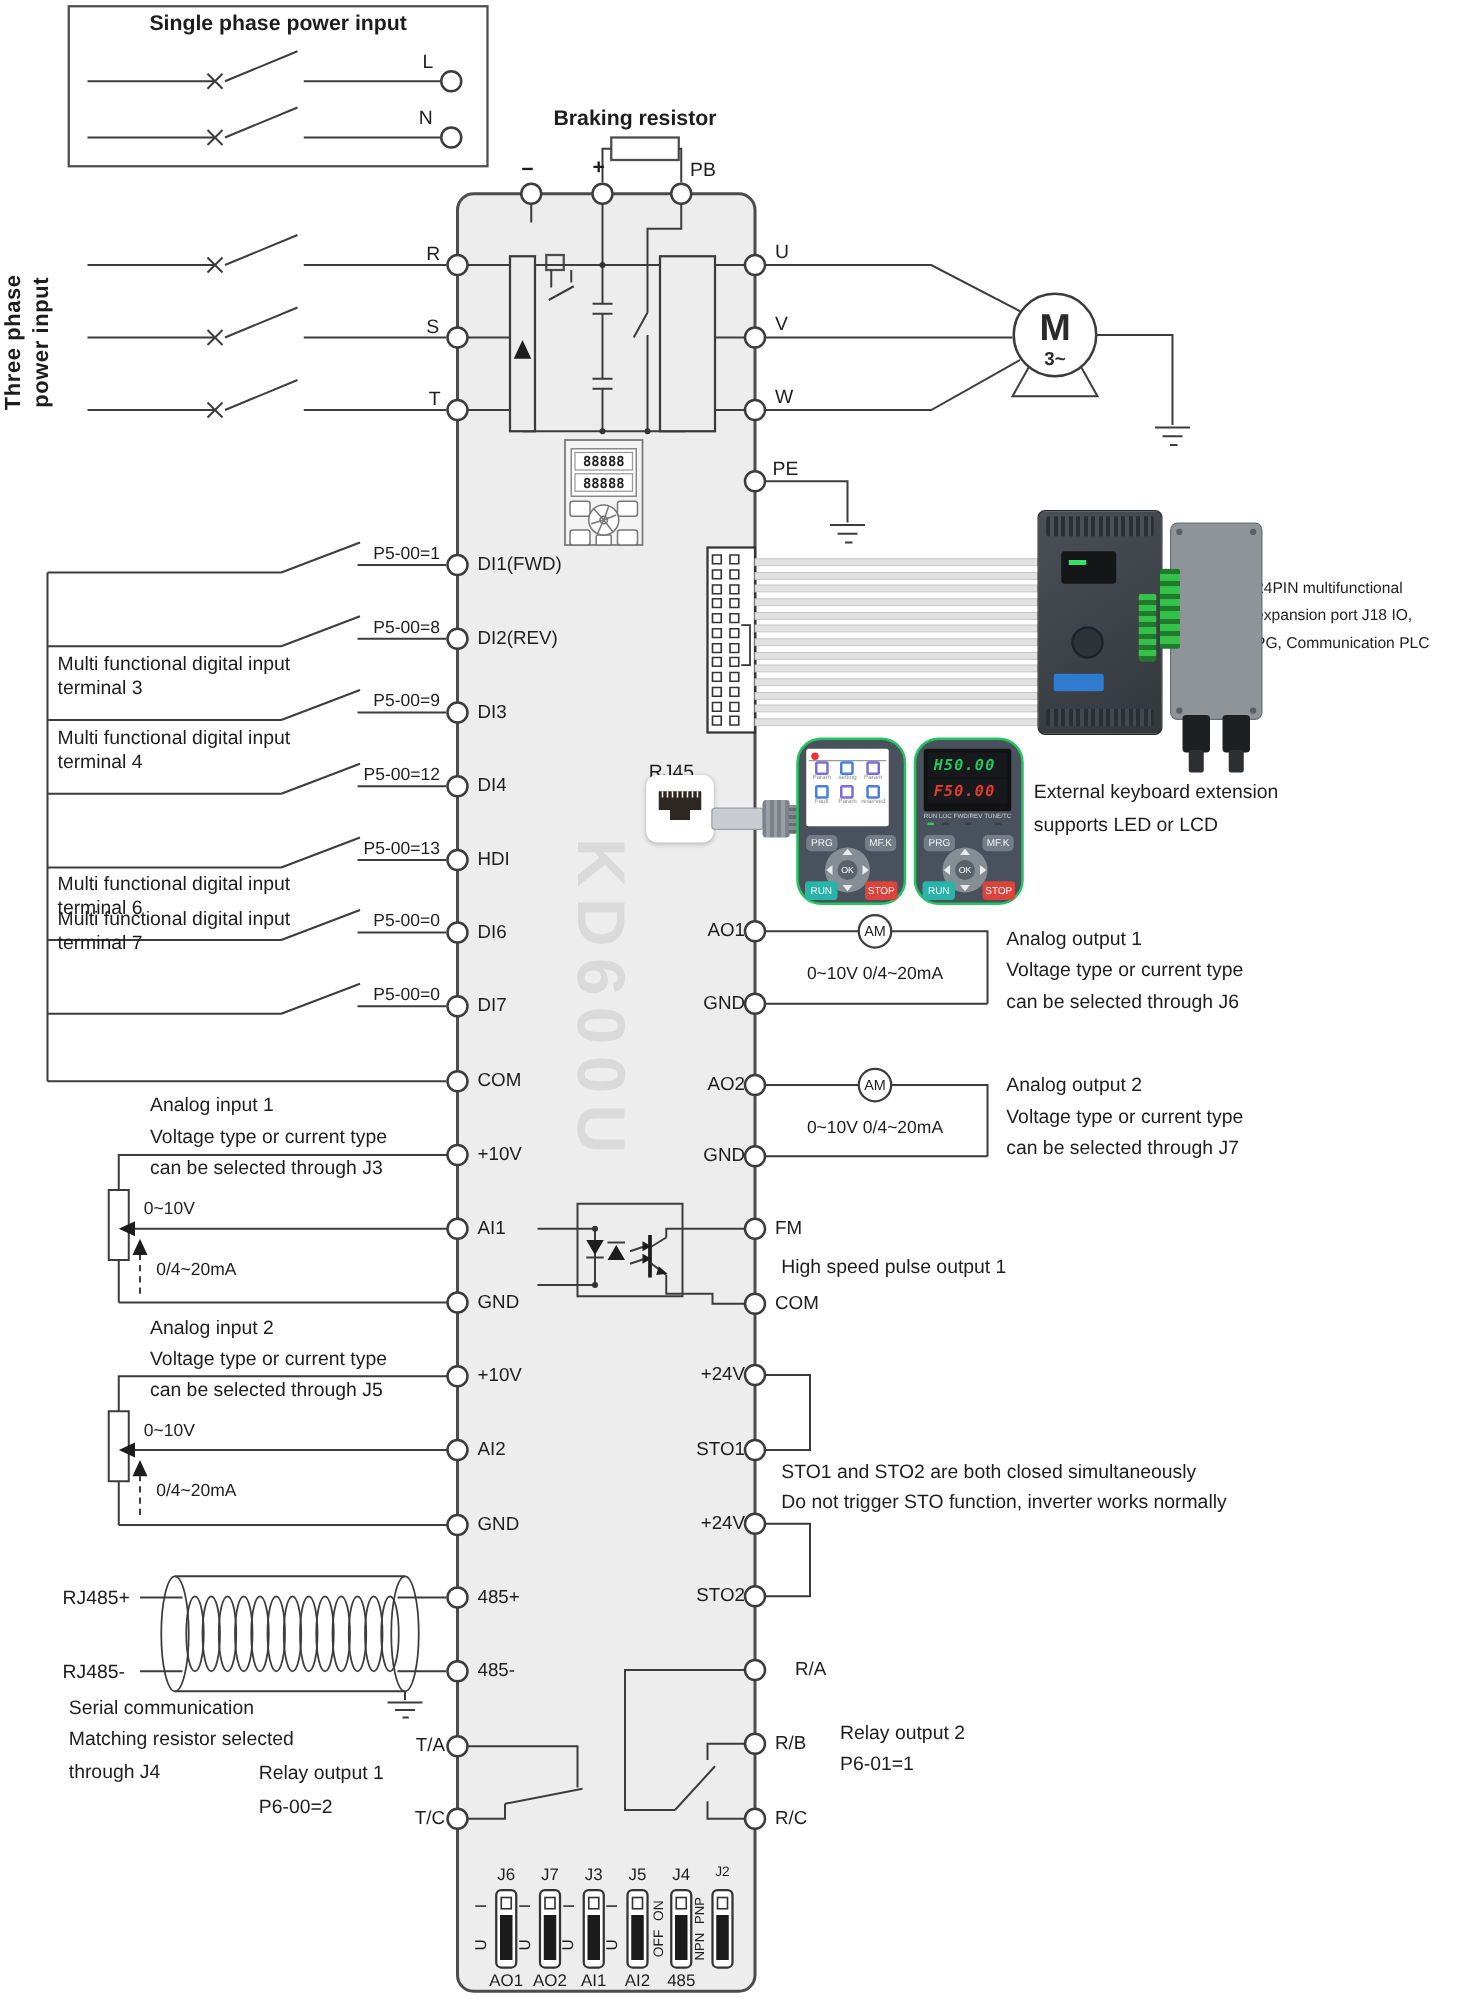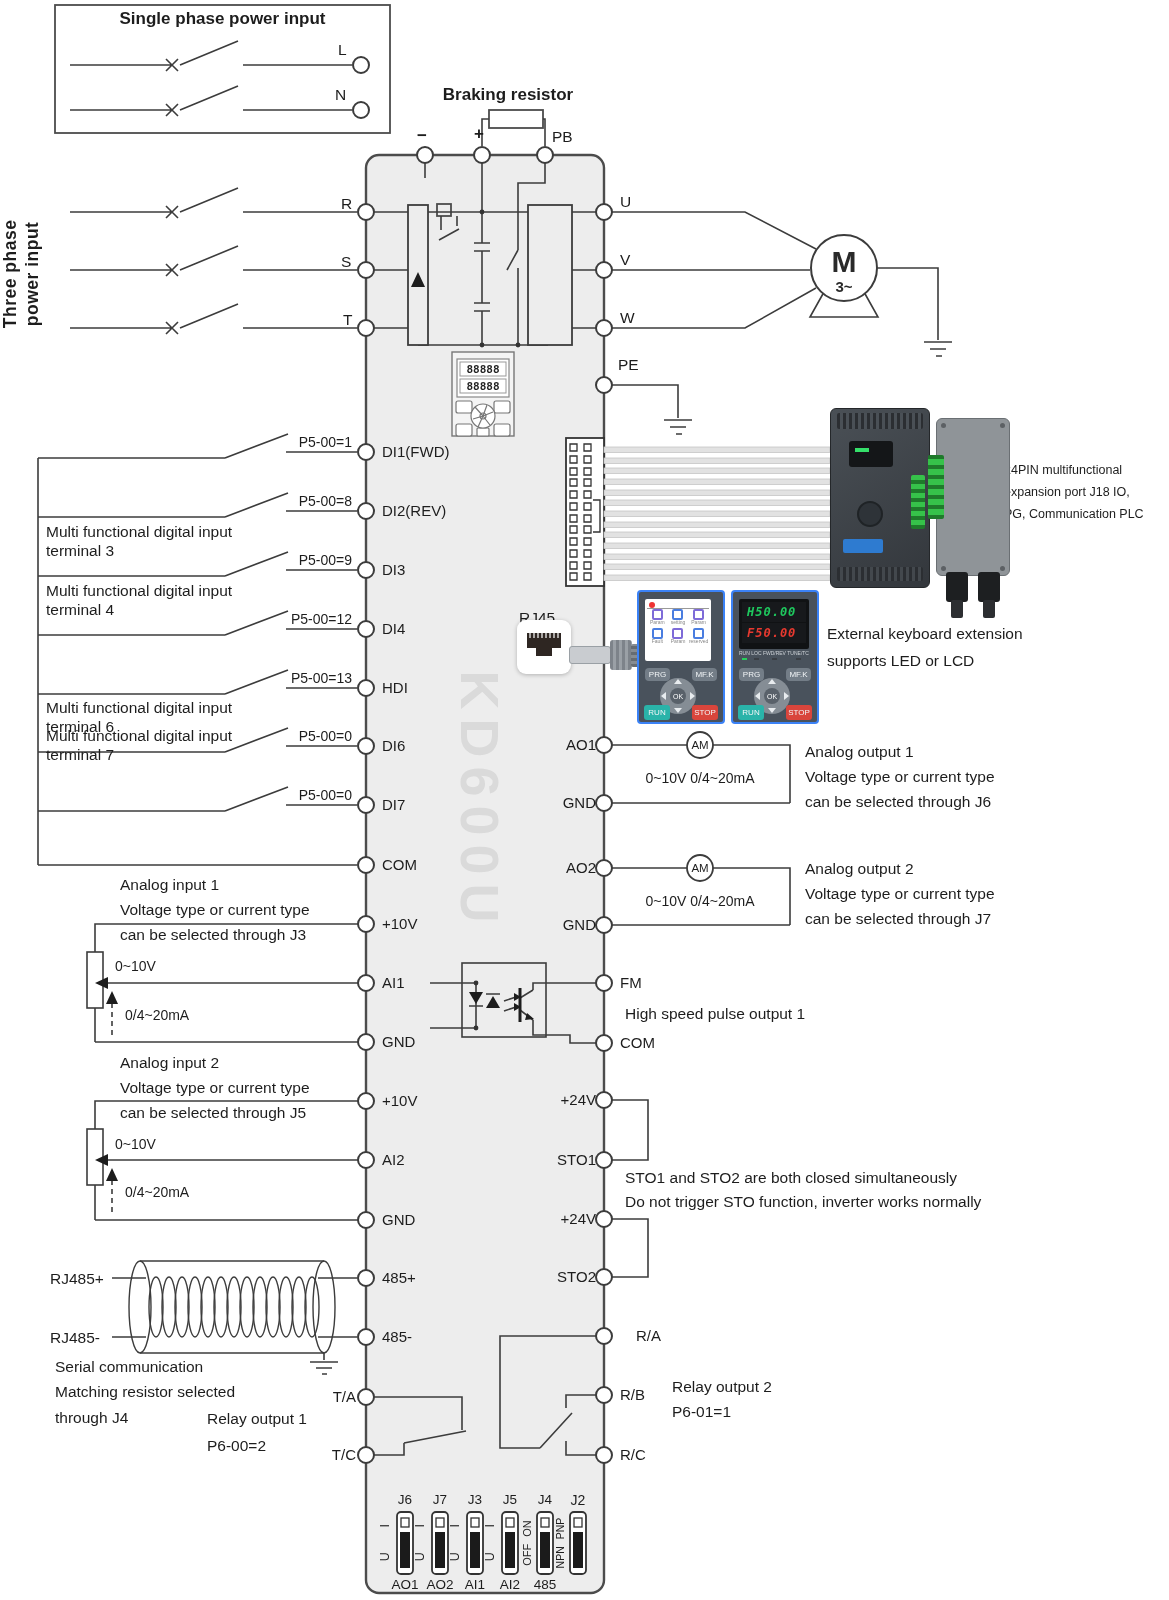--- a/index.html
+++ b/index.html
@@ -15,21 +15,21 @@
   .sm{font-size:12.5px}
   .big{font-size:17px;font-weight:bold}
   .bold{font-weight:bold}
   .rot{display:inline-block;transform:rotate(-90deg);font-size:12.5px}
   .vblock{position:absolute;transform:rotate(-90deg);text-align:center;font-size:17.5px;line-height:1.25;font-weight:bold;letter-spacing:.5px}
   .vmarks{position:absolute;display:flex;gap:7px;justify-content:center;transform:rotate(-90deg);font-size:11px}
   .watermark{position:absolute;left:330px;top:770px;width:300px;text-align:center;
              transform:rotate(90deg);font-size:54px;font-weight:bold;letter-spacing:9px;
              color:rgba(120,120,120,0.16)}
   
-  .kp{position:absolute;width:88px;height:134px;background:#49525c;border:2px solid #3b82f6;border-radius:4px;box-sizing:border-box}
+  .kp{position:absolute;width:88px;height:134px;background:#49525c;border:2px solid #22c55e;border-radius:20px;box-sizing:border-box}
   .btn{position:absolute;font-size:8px;color:#f2f5f7;display:flex;align-items:center;justify-content:center;border-radius:4px;background:#737d87}
   .prg{left:6px;top:76px;width:25px;height:13px}
   .mfk{right:6px;top:76px;width:25px;height:13px}
   .dpad{position:absolute;left:21px;top:86px;width:36px;height:36px;border-radius:50%;background:#858d95}
   .ok{position:absolute;left:10px;top:10px;width:16px;height:16px;border-radius:50%;background:#59616a;color:#fff;font-size:7px;display:flex;align-items:center;justify-content:center}
   .t{position:absolute;width:0;height:0;border:4px solid transparent}
   .t.up{left:14px;top:1px;border-bottom:5px solid #e8ecef;border-top:none}
   .t.dn{left:14px;bottom:1px;border-top:5px solid #e8ecef;border-bottom:none}
   .t.lf{left:1px;top:14px;border-right:5px solid #e8ecef;border-left:none}
   .t.rg{right:1px;top:14px;border-left:5px solid #e8ecef;border-right:none}
@@ -350,21 +350,21 @@
 <div class="lbl bold" style="left:417px;top:125px;font-size:17px">−</div>
 <div class="lbl bold" style="left:474px;top:123px;font-size:17px">+</div>
 <div class="lbl" style="left:552px;top:127px">PB</div>
 
 <div class="lbl" style="left:341px;top:194px">R</div>
 <div class="lbl" style="left:341px;top:252px">S</div>
 <div class="lbl" style="left:343px;top:310px">T</div>
 <div class="lbl" style="left:620px;top:192px">U</div>
 <div class="lbl" style="left:620px;top:250px">V</div>
 <div class="lbl" style="left:620px;top:308px">W</div>
-<div class="lbl" style="left:618px;top:355px">PE</div>
+<div class="lbl" style="left:618px;top:366px">PE</div>
 
 <div class="lbl param rt" style="left:252px;top:434px;width:100px">P5-00=1</div>
 <div class="lbl term" style="left:382px;top:443px">DI1(FWD)</div>
 <div class="lbl param rt" style="left:252px;top:493px;width:100px">P5-00=8</div>
 <div class="lbl term" style="left:382px;top:502px">DI2(REV)</div>
 <div class="lbl desc" style="left:46px;top:523px">Multi functional digital input terminal 3</div>
 <div class="lbl param rt" style="left:252px;top:552px;width:100px">P5-00=9</div>
 <div class="lbl term" style="left:382px;top:561px">DI3</div>
 <div class="lbl desc" style="left:46px;top:582px">Multi functional digital input terminal 4</div>
 <div class="lbl param rt" style="left:252px;top:611px;width:100px">P5-00=12</div>
@@ -445,21 +445,21 @@
 <div class="lbl term" style="left:620px;top:1386px">R/B</div>
 <div class="lbl term" style="left:620px;top:1446px">R/C</div>
 <div class="lbl" style="left:672px;top:1377px">Relay output 2</div>
 <div class="lbl" style="left:672px;top:1402px">P6-01=1</div>
 
 <div class="lbl c" style="left:387px;top:1492px;width:36px;font-size:13.5px">J6</div>
 <div class="lbl c" style="left:422px;top:1492px;width:36px;font-size:13.5px">J7</div>
 <div class="lbl c" style="left:457px;top:1492px;width:36px;font-size:13.5px">J3</div>
 <div class="lbl c" style="left:492px;top:1492px;width:36px;font-size:13.5px">J5</div>
 <div class="lbl c" style="left:527px;top:1492px;width:36px;font-size:13.5px">J4</div>
-<div class="lbl c" style="left:560px;top:1492px;width:36px;font-size:14px">J2</div>
+<div class="lbl c" style="left:560px;top:1492px;width:36px;font-size:11px">J2</div>
 <div class="lbl c" style="left:385px;top:1577px;width:40px;font-size:13.5px">AO1</div>
 <div class="lbl c" style="left:420px;top:1577px;width:40px;font-size:13.5px">AO2</div>
 <div class="lbl c" style="left:455px;top:1577px;width:40px;font-size:13.5px">AI1</div>
 <div class="lbl c" style="left:490px;top:1577px;width:40px;font-size:13.5px">AI2</div>
 <div class="lbl c" style="left:525px;top:1577px;width:40px;font-size:13.5px">485</div>
 
 <div class="lbl c" style="left:379px;top:1514px;width:14px"><span class="rot">I</span></div>
 <div class="lbl c" style="left:379px;top:1545px;width:14px"><span class="rot">U</span></div>
 <div class="lbl c" style="left:414px;top:1514px;width:14px"><span class="rot">I</span></div>
 <div class="lbl c" style="left:414px;top:1545px;width:14px"><span class="rot">U</span></div>

